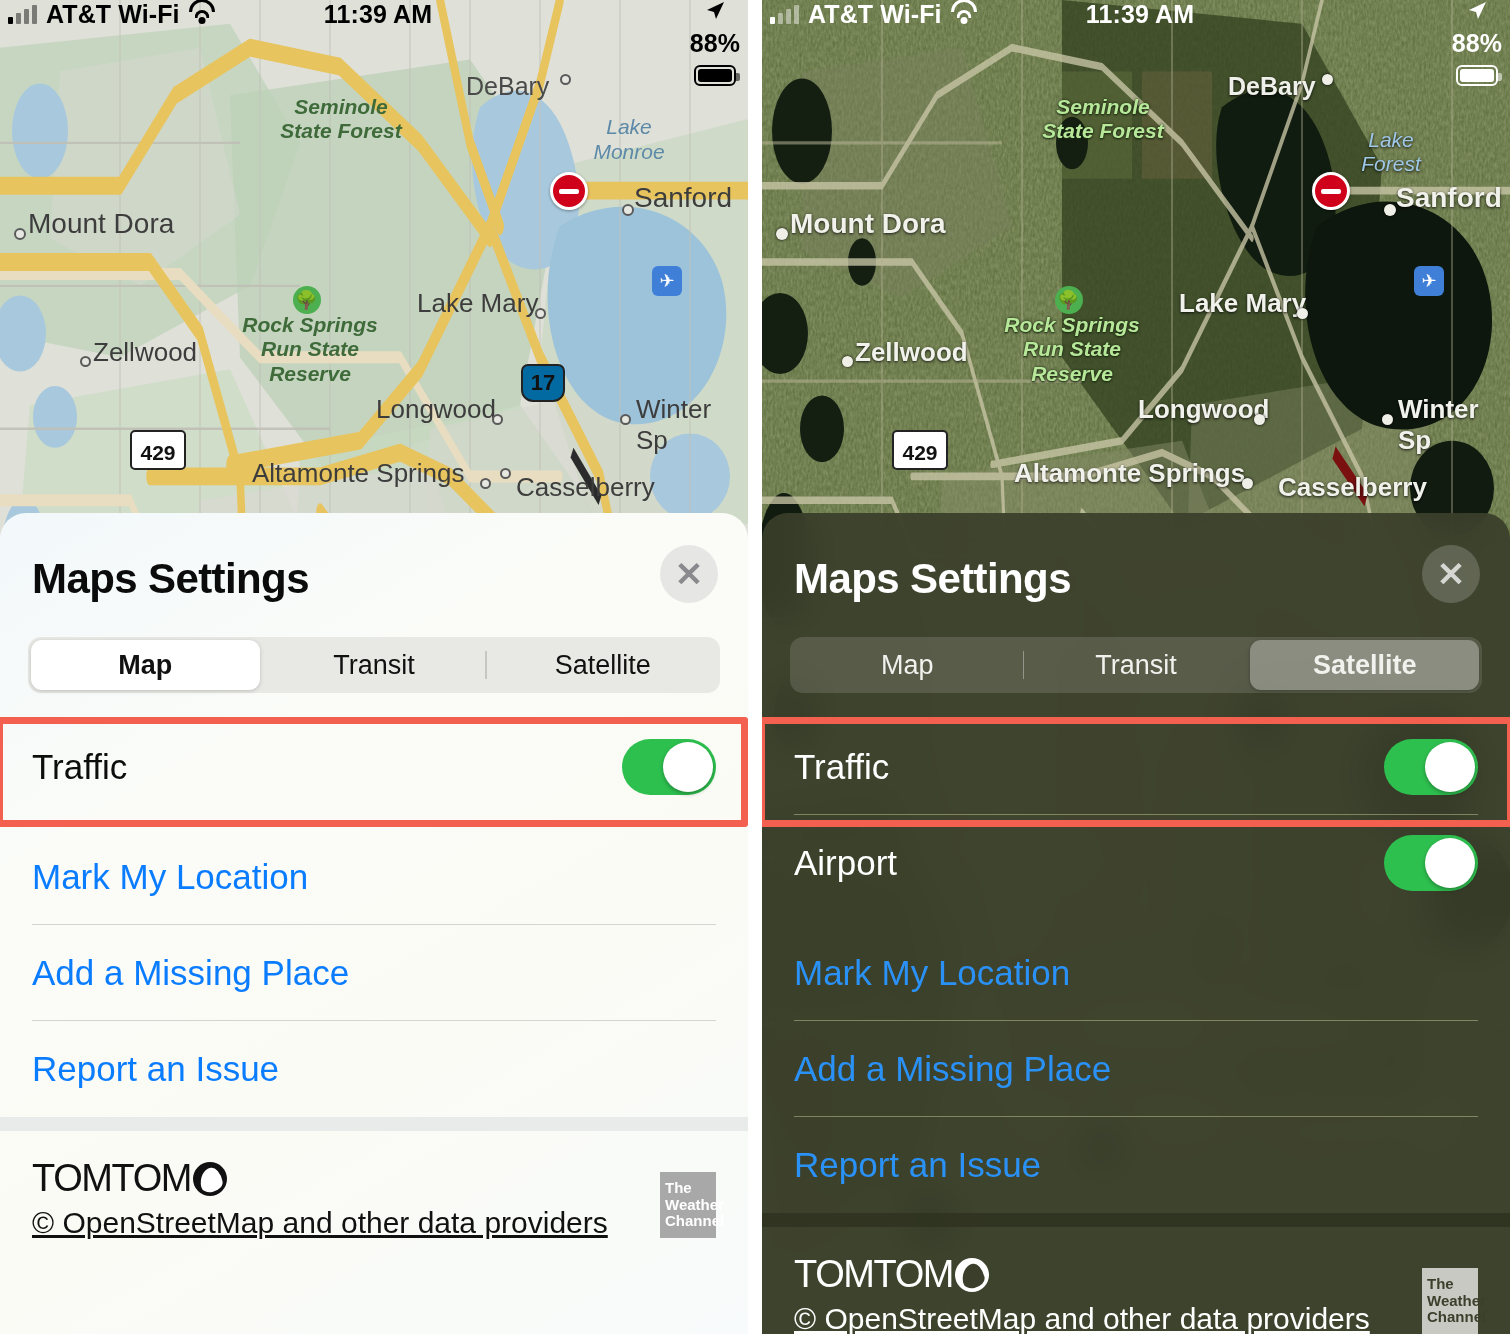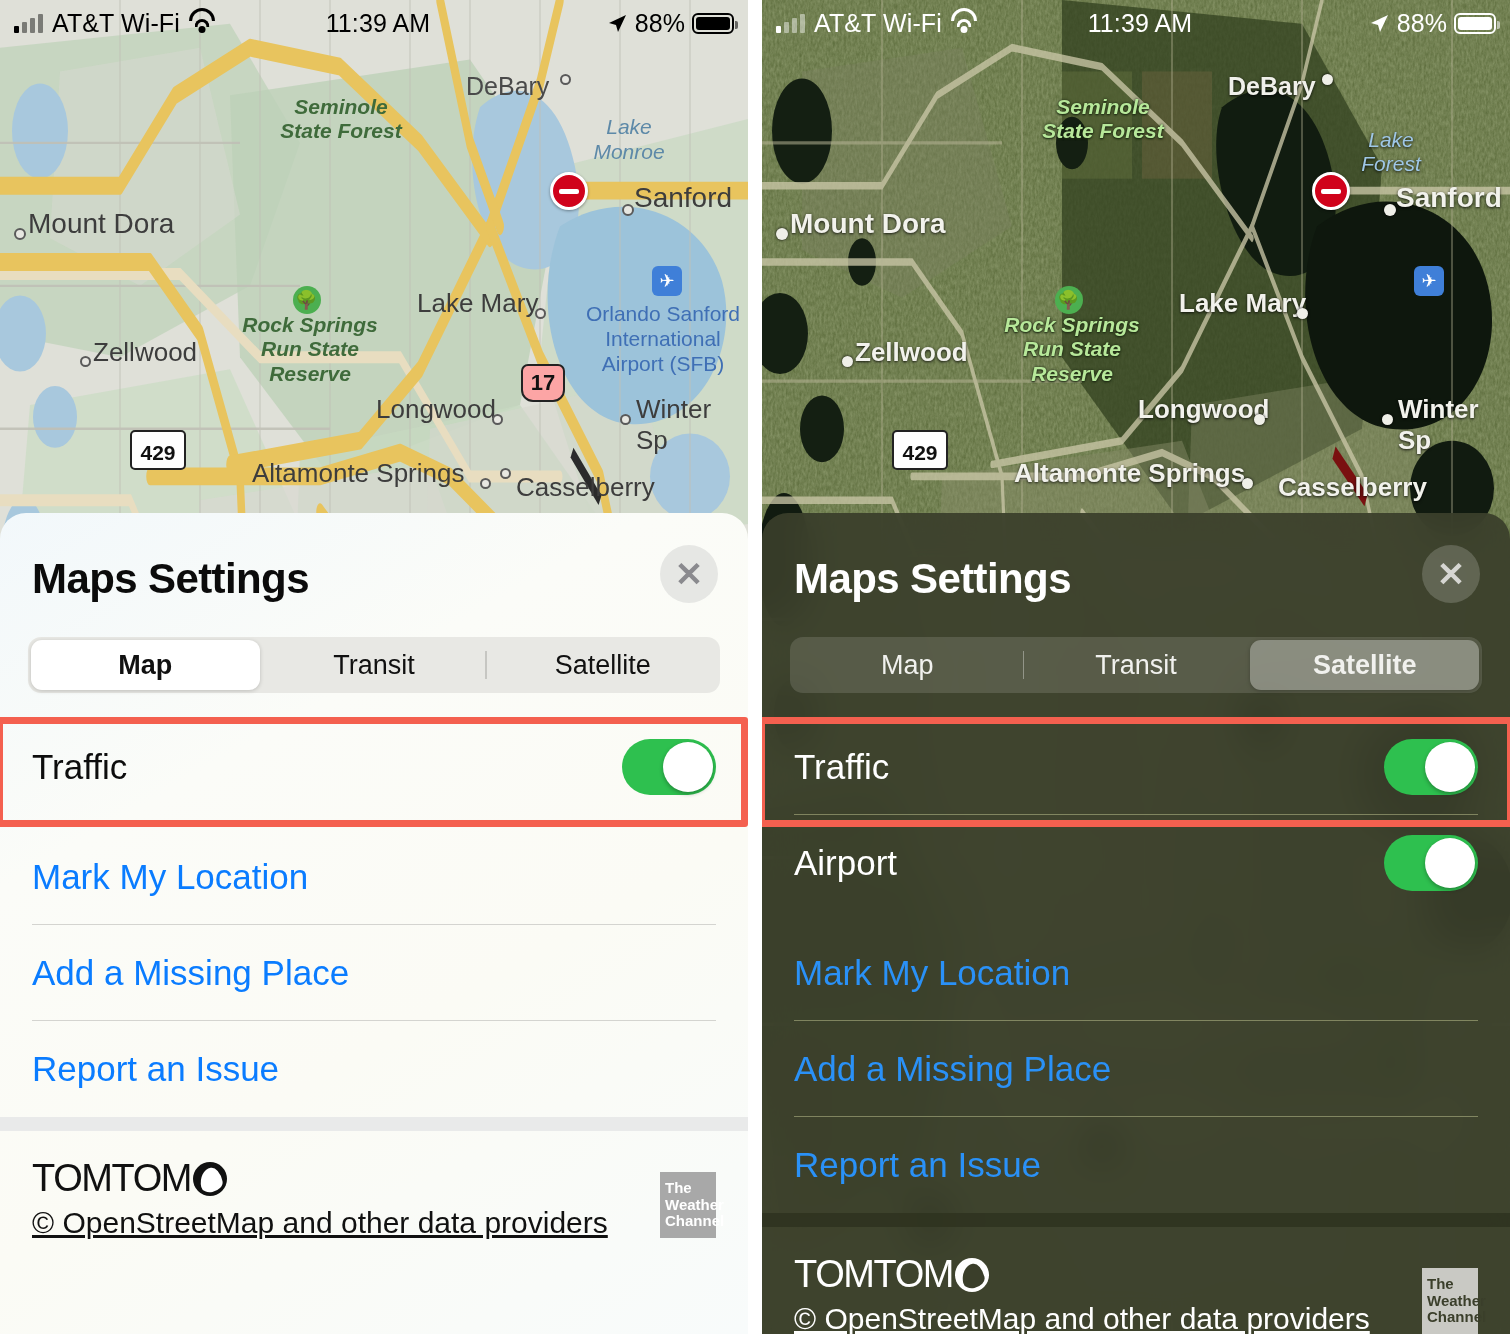--- a/index.html
+++ b/index.html
@@ -13,27 +13,27 @@
 
   
   .phone { position: relative; height: 1334px; overflow: hidden; }
   .phone.left  { width: 748px; }
   .gutter      { width: 14px; height:1334px; background:#ffffff; }
   .phone.right { width: 748px; }
 
   
   .statusbar {
     position: absolute; top: 0; left: 0; right: 0; height: 38px;
-    display: flex; align-items: flex-end; z-index: 40;
-    padding: 0 14px; font-size: 25px; font-weight: 400;
+    display: flex; align-items: flex-start; z-index: 40;
+    padding: 0 8px; font-size: 25px; font-weight: 700;
     letter-spacing: .1px;
   }
   .sb-left { display:flex; align-items:center; gap:9px; }
   .sb-mid  { position:absolute; left:8px; right:0; text-align:center; pointer-events:none; }
-  .sb-right{ margin-left:auto; display:flex; align-items:center; gap:7px; }
+  .sb-right{ margin-left:auto; display:flex; align-items:center; gap:7px;flex-direction:column; }
   .bars { display:flex; align-items:flex-end; gap:3px; height:19px; }
   .bars i { display:block; width:5px; border-radius:1px; }
   .bars i:nth-child(1){ height:7px;  opacity:1; }
   .bars i:nth-child(2){ height:11px; opacity:.45; }
   .bars i:nth-child(3){ height:15px; opacity:.45; }
   .bars i:nth-child(4){ height:19px; opacity:.45; }
   .wifi { width:26px; height:19px; position:relative; }
   .wifi i { position:absolute; left:50%; transform:translateX(-50%); border-radius:50% 50% 0 0/100% 100% 0 0; }
   .wifi i:nth-child(1){ bottom:12px; width:26px; height:13px; border:3.5px solid currentColor; border-bottom:none; background:none;}
   .wifi i:nth-child(2){ bottom:6px; width:15px; height:8px; border:3.5px solid currentColor; border-bottom:none; background:none;}
@@ -237,32 +237,31 @@
         <div style="position:absolute;left:634px;top:182px;color:#3d3d3d;font-size:28px;font-weight:500;">Sanford</div>
         <div style="position:absolute;left:622px;top:204px;width:12px;height:12px;border-radius:50%;border:2.5px solid #5a5a5a;background:#e7e7e1;"></div>
         <div style="position:absolute;left:28px;top:208px;color:#3d3d3d;font-size:28px;font-weight:500;">Mount Dora</div>
         <div style="position:absolute;left:14px;top:228px;width:12px;height:12px;border-radius:50%;border:2.5px solid #5a5a5a;background:#e7e7e1;"></div>
         <div style="position:absolute;left:93px;top:337px;color:#3d3d3d;font-size:26px;font-weight:500;">Zellwood</div>
         <div style="position:absolute;left:80px;top:356px;width:11px;height:11px;border-radius:50%;border:2.5px solid #5a5a5a;background:#e7e7e1;"></div>
         <div style="position:absolute;left:235px;top:313px;width:150px;text-align:center;color:#3f6b3b;font-size:21px;font-style:italic;font-weight:600;line-height:1.16;">Rock Springs<br>Run State<br>Reserve</div>
         <div style="position:absolute;left:293px;top:286px;width:28px;height:28px;border-radius:50%;background:#4caf50;display:flex;align-items:center;justify-content:center;color:#fff;font-size:18px;">🌳</div>
         <div style="position:absolute;left:417px;top:288px;color:#3d3d3d;font-size:26px;font-weight:500;">Lake Mary</div>
         <div style="position:absolute;left:535px;top:308px;width:11px;height:11px;border-radius:50%;border:2.5px solid #5a5a5a;background:#e7e7e1;"></div>
-        <div style="position:absolute;left:578px;top:301px;width:170px;text-align:center;color:#3f6fb5;font-size:21px;line-height:1.2;">Orlando Sanford<br>International<br>Airport (SFB)</div>
         <div style="position:absolute;left:652px;top:266px;width:30px;height:30px;border-radius:6px;background:#3f7fd8;display:flex;align-items:center;justify-content:center;color:#fff;font-size:18px;">✈</div>
         <div style="position:absolute;left:376px;top:394px;color:#3d3d3d;font-size:26px;font-weight:500;">Longwood</div>
         <div style="position:absolute;left:492px;top:414px;width:11px;height:11px;border-radius:50%;border:2.5px solid #5a5a5a;background:#e7e7e1;"></div>
         <div style="position:absolute;left:636px;top:394px;color:#3d3d3d;font-size:26px;font-weight:500;">Winter Sp</div>
         <div style="position:absolute;left:620px;top:414px;width:11px;height:11px;border-radius:50%;border:2.5px solid #5a5a5a;background:#e7e7e1;"></div>
         <div style="position:absolute;left:252px;top:458px;color:#3d3d3d;font-size:26px;font-weight:500;">Altamonte Springs</div>
         <div style="position:absolute;left:480px;top:478px;width:11px;height:11px;border-radius:50%;border:2.5px solid #5a5a5a;background:#e7e7e1;"></div>
         <div style="position:absolute;left:516px;top:472px;color:#3d3d3d;font-size:26px;font-weight:500;">Casselberry</div>
         <div style="position:absolute;left:500px;top:468px;width:11px;height:11px;border-radius:50%;border:2.5px solid #5a5a5a;background:#e7e7e1;"></div>
 
-        <div style="position:absolute;left:521px;top:364px;width:44px;height:38px;background:#fca5a5;border:2.5px solid #222;border-radius:7px 7px 12px 12px;display:flex;align-items:center;justify-content:center;font-size:22px;font-weight:700;color:#111;">17</div>
+        <div style="position:absolute;left:521px;top:364px;width:44px;height:38px;background:#0369a1;border:2.5px solid #222;border-radius:7px 7px 12px 12px;display:flex;align-items:center;justify-content:center;font-size:22px;font-weight:700;color:#111;">17</div>
         <div style="position:absolute;left:130px;top:430px;width:56px;height:40px;background:#fff;border:2.5px solid #222;border-radius:5px;display:flex;align-items:flex-end;justify-content:center;font-size:21px;font-weight:700;color:#111;padding-bottom:3px;">429</div>
 
         <div style="position:absolute;left:550px;top:172px;width:38px;height:38px;border-radius:50%;background:#d0021b;border:3px solid #fff;box-shadow:0 1px 3px rgba(0,0,0,.4);display:flex;align-items:center;justify-content:center;">
           <span style="display:block;width:20px;height:5px;background:#fff;border-radius:2px;"></span>
         </div>
       </div>
     </div>
 
     <div class="statusbar sb-dark">
       <div class="sb-left">

